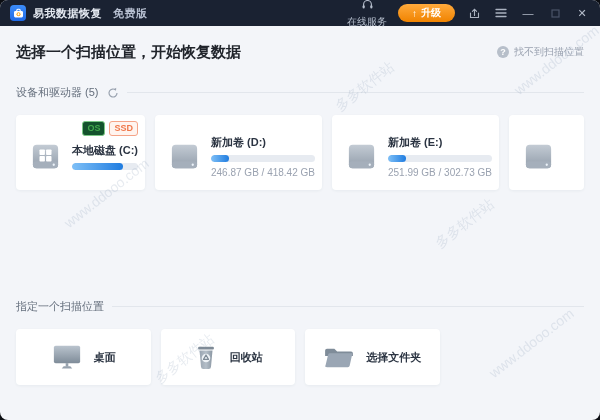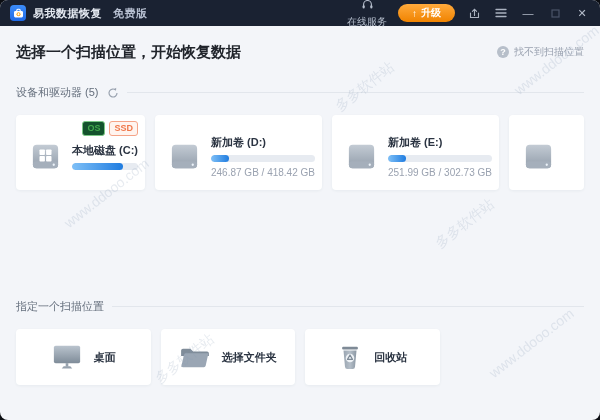--- a/index.html
+++ b/index.html
@@ -259,47 +259,47 @@
             <rect x="3" y="3" width="30" height="20" rx="2" fill="url(#gm)"></rect>
             <rect x="16.5" y="23" width="3" height="4" fill="#97a2ae"></rect>
             <path d="M12 29 h12 l-2.2 -2.4 h-7.6 z" fill="#97a2ae"></path>
           </svg>
         </span>
         <span class="loc-label">桌面</span>
       </div>
 
       <div class="card loc-card">
         <span style="display:flex;">
-          <svg width="32" height="25" viewBox="0 0 34 27">
-            <path d="M2 6 a2 2 0 0 1 2 -2 h8 l3 3 h15 a2 2 0 0 1 2 2 v3 H2 z" fill="#7f8c99"></path>
-            <path d="M2 24 L5.2 10.5 a2 2 0 0 1 1.9 -1.5 h24.4 l-3 13.5 a2 2 0 0 1 -2 1.5 H4 a2 2 0 0 1 -2 -2 z" fill="#9aa6b4"></path>
-          </svg>
-        </span>
-        <span class="loc-label">选择文件夹</span>
-      </div>
-
-      <div class="card loc-card">
-        <span style="display:flex;">
           <svg width="26" height="28" viewBox="0 0 28 30">
             <defs>
                 <linearGradient id="gb" x1="0" y1="0" x2="1" y2="0">
               <stop offset="0" stop-color="#9aa5b1"></stop>
                   <stop offset="0.5" stop-color="#b4bec8"></stop>
                   <stop offset="1" stop-color="#8b97a3"></stop>
             </linearGradient>
               </defs>
             <rect x="5.5" y="4" width="17" height="3" rx="1.2" fill="#7e8a96"></rect>
             <path d="M7 8 h14 l-1.6 17.5 a2.6 2.6 0 0 1 -2.6 2.4 h-5.6 a2.6 2.6 0 0 1 -2.6 -2.4 z" fill="url(#gb)"></path>
             <circle cx="14" cy="16" r="4.6" fill="#edf1f5"></circle>
             <path d="M14 12.8 l2.7 4.8 h-5.4 z" fill="none" stroke="#7e8a96" stroke-width="1.3" stroke-linejoin="round"></path>
           </svg>
         </span>
         <span class="loc-label">回收站</span>
       </div>
 
+      <div class="card loc-card">
+        <span style="display:flex;">
+          <svg width="32" height="25" viewBox="0 0 34 27">
+            <path d="M2 6 a2 2 0 0 1 2 -2 h8 l3 3 h15 a2 2 0 0 1 2 2 v3 H2 z" fill="#7f8c99"></path>
+            <path d="M2 24 L5.2 10.5 a2 2 0 0 1 1.9 -1.5 h24.4 l-3 13.5 a2 2 0 0 1 -2 1.5 H4 a2 2 0 0 1 -2 -2 z" fill="#9aa6b4"></path>
+          </svg>
+        </span>
+        <span class="loc-label">选择文件夹</span>
+      </div>
+
     </div>
   </div>
 
   <div class="wm">
     <span style="top:78px;left:330px;">多多软件站</span>
     <span style="top:52px;left:505px;">www.ddooo.com</span>
     <span style="top:185px;left:55px;">www.ddooo.com</span>
     <span style="top:215px;left:430px;">多多软件站</span>
     <span style="top:350px;left:150px;">多多软件站</span>
     <span style="top:335px;left:480px;">www.ddooo.com</span>

